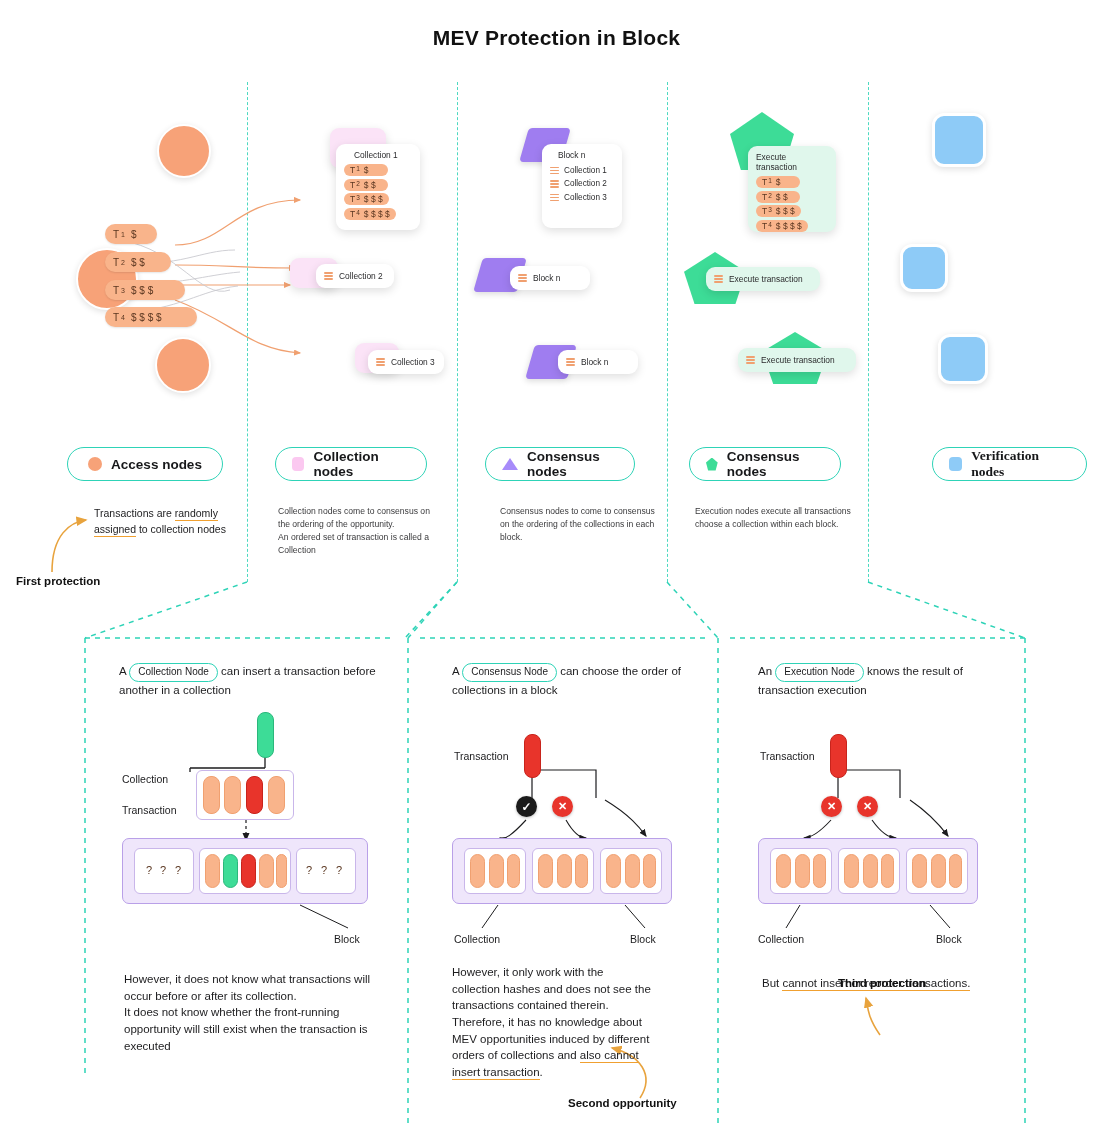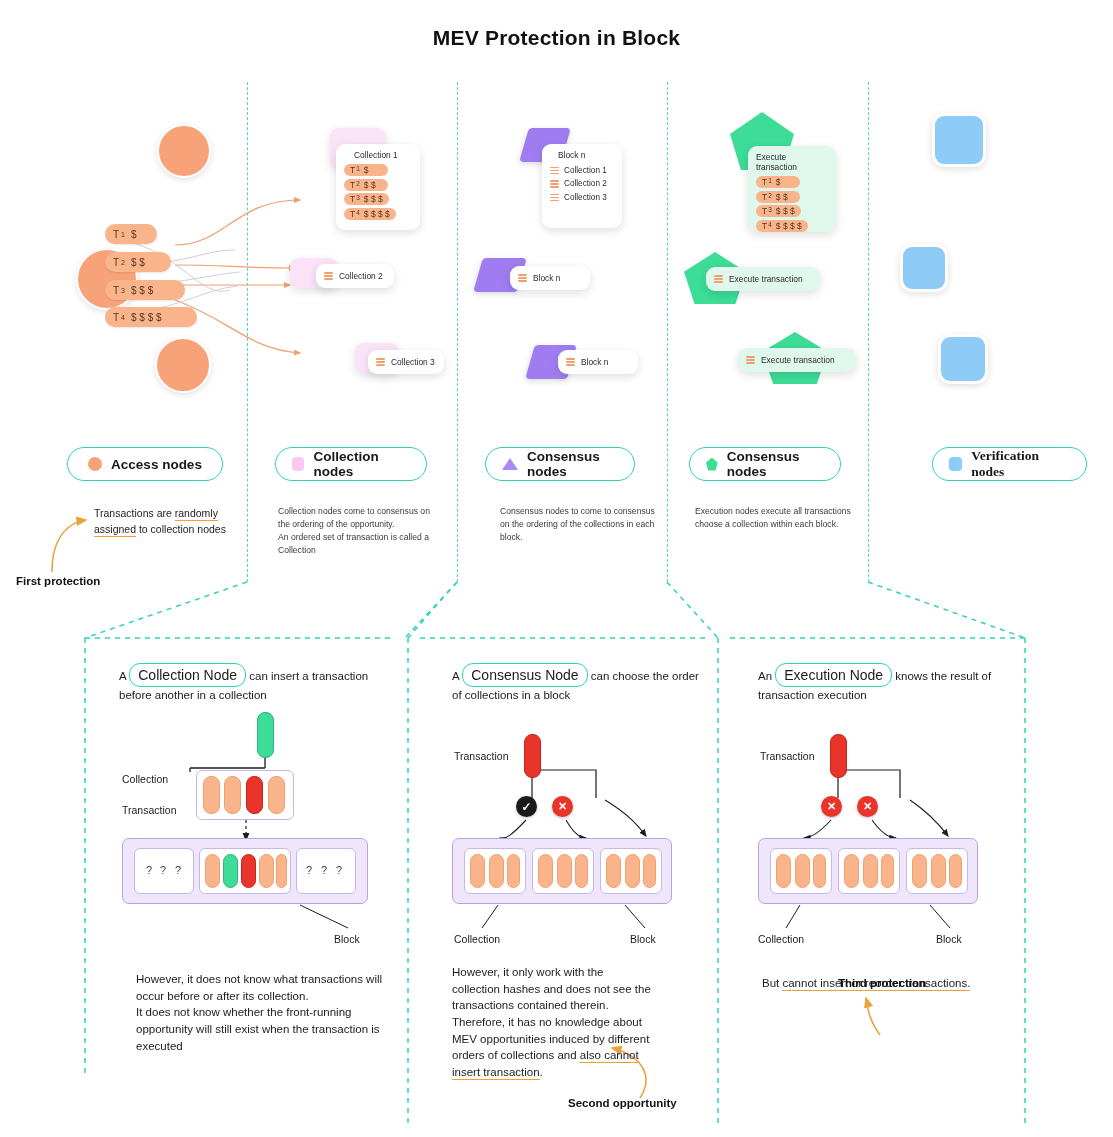--- a/index.html
+++ b/index.html
@@ -94,21 +94,21 @@
   .txrow {
     display:flex; align-items:center; gap:6px; margin:2.5px 0;
     font-size:8.5px; color:#5a3620;
   }
   .txrow .p { background:#f9b48b; border-radius:8px; padding:1px 6px; min-width:44px; display:flex; gap:4px; }
 
   
   .panel-text { position:absolute; font-size:11.5px; line-height:1.45; color:#1c1c1e; }
   .chip {
     display:inline-block; border:1.3px solid #2ed3b7; border-radius:11px;
-    padding:1px 8px; font-size:14px; color:#1c1c1e; background:#fff;
+    padding:1px 8px; font-size:10px; color:#1c1c1e; background:#fff;
   }
   .smalllabel { position:absolute; font-size:10.5px; color:#1c1c1e; }
 
   .blockbox {
     position:absolute; background:#efe6fb; border:1.4px solid #b9a0e8; border-radius:7px;
   }
   .colbox {
     position:absolute; background:#ffffff; border:1.3px solid #c9b6ea; border-radius:6px;
   }
   .capsule {
@@ -456,21 +456,21 @@
 <div class="capsule" style="left:259px; top:854px; width:15px; height:34px;"></div>
 <div class="capsule" style="left:276px; top:854px; width:11px; height:34px;"></div>
 
 <div class="colbox" style="left:296px; top:848px; width:60px; height:46px;"></div>
 <div class="qmark" style="left:306px; top:864px;">?</div>
 <div class="qmark" style="left:321px; top:864px;">?</div>
 <div class="qmark" style="left:336px; top:864px;">?</div>
 
 <div class="smalllabel" style="left:334px; top:933px;">Block</div>
 
-<div class="panel-text" style="left:136px; top:971px; width:260px; white-space:pre-line;">However, it does not know what transactions will occur before or after its collection.
+<div class="panel-text" style="left:124px; top:971px; width:260px; white-space:pre-line;">However, it does not know what transactions will occur before or after its collection.
 It does not know whether the front-running opportunity will still exist when the transaction is executed</div>
 
 <div class="panel-text" style="left:452px; top:663px; width:250px;">
   <span>A </span><span class="chip">Consensus Node</span><span> can choose the order of collections in a block</span>
 </div>
 
 <div class="smalllabel" style="left:454px; top:750px;">Transaction</div>
 <div class="capsule red" style="left:524px; top:734px; width:17px; height:44px;"></div>
 
 <div class="badge ok" style="left:516px; top:796px;"></div>

